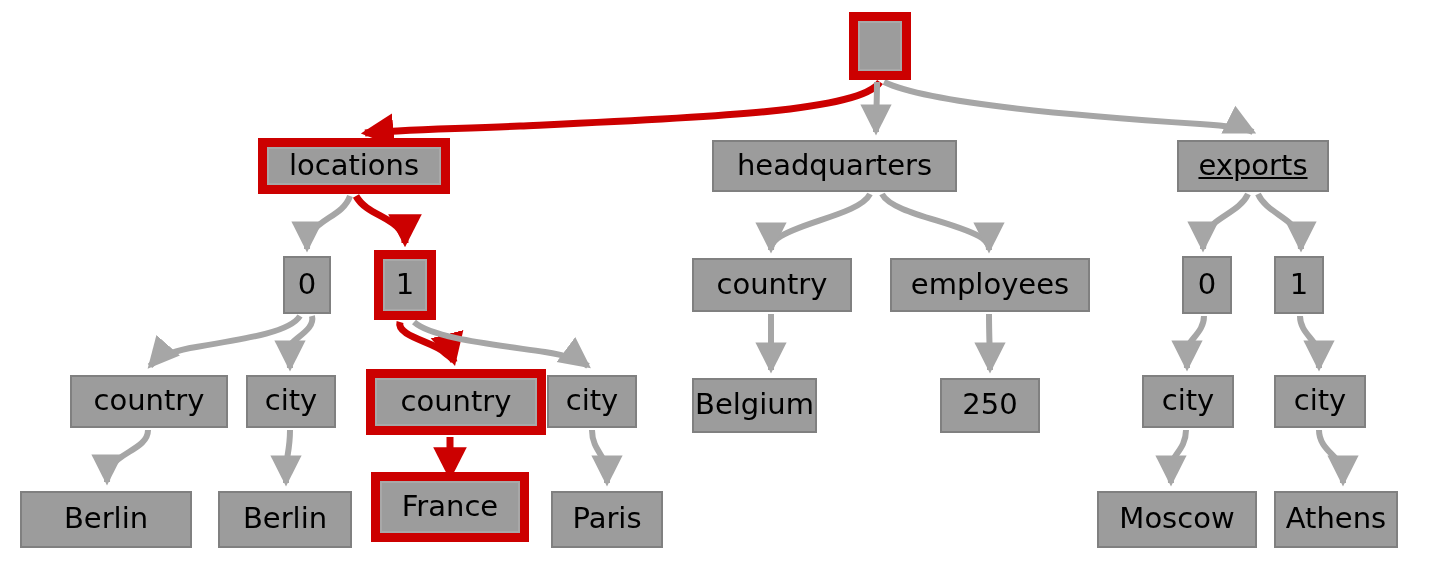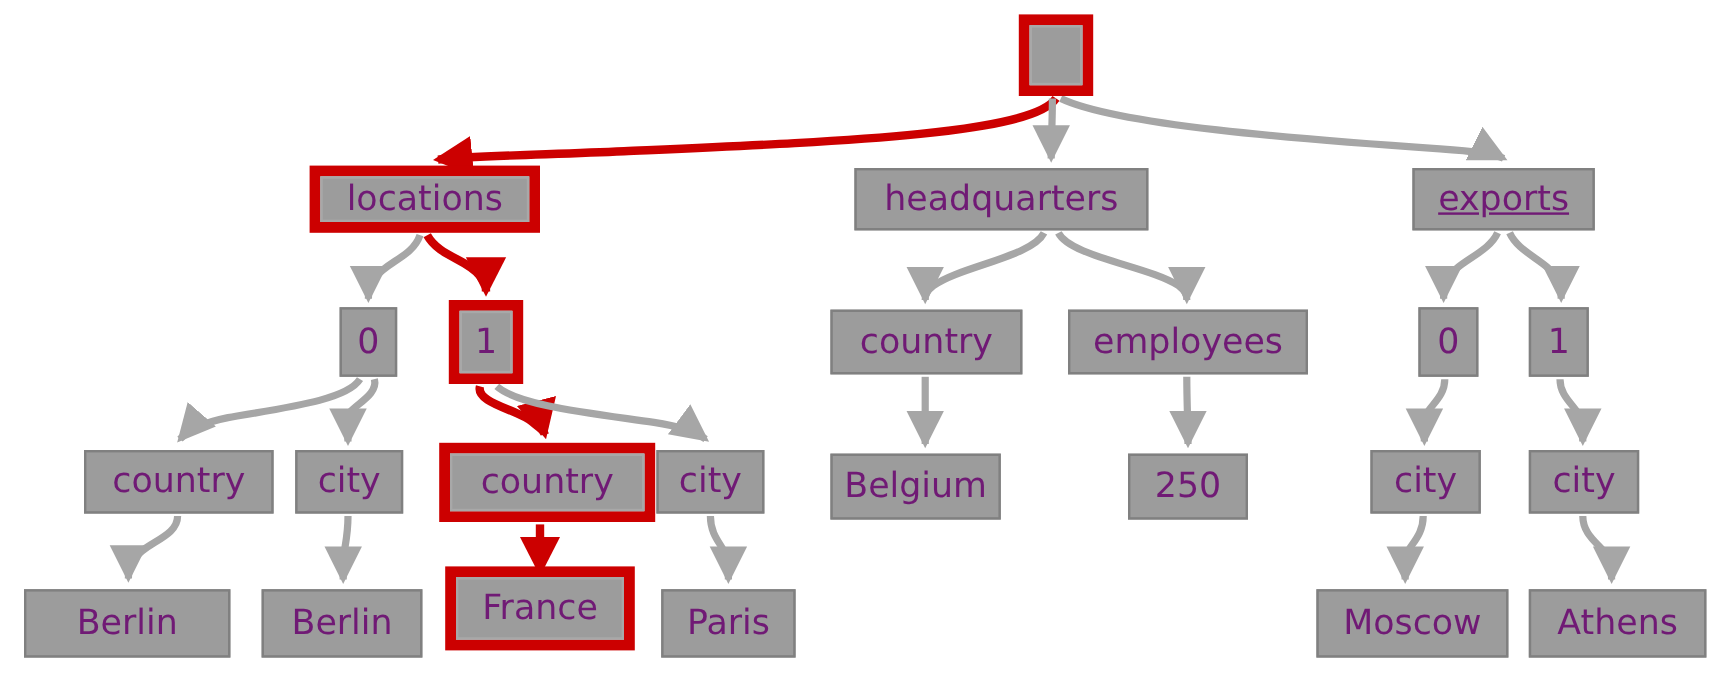--- a/index.html
+++ b/index.html
@@ -28,21 +28,21 @@
     pointer-events: none;
   }
   .node {
     position: absolute;
     box-sizing: border-box;
     display: flex;
     align-items: center;
     justify-content: center;
     background: #9c9c9c;
     border: 2px solid #808080;
-    color: #701a75;
+    color: #000000;
     font-size: 29px;
     line-height: 1;
     white-space: nowrap;
     letter-spacing: 0px;
   }
   .node.hl {
     border: 9px solid #cc0000;
     background: #cc0000;
   }
   .node.hl > .inner {
@@ -201,34 +201,34 @@
       <div class="node hl" style="left: 371px; top: 472px; width: 158px; height: 70px;">
         <div class="inner">
           <span class="lbl">France</span>
         </div>
       </div>
       <div class="node" style="left: 551px; top: 491px; width: 112px; height: 57px;">
         <div class="inner">
           <span class="lbl">Paris</span>
         </div>
       </div>
-      <div class="node" style="left: 692px; top: 378px; width: 142px; height: 55px;">
+      <div class="node" style="left: 692px; top: 378px; width: 125px; height: 55px;">
         <div class="inner">
           <span class="lbl">Belgium</span>
         </div>
       </div>
       <div class="node" style="left: 940px; top: 378px; width: 100px; height: 55px; text-align: right;">
         <div class="inner">
           <span class="lbl">250</span>
         </div>
       </div>
       <div class="node" style="left: 1097px; top: 491px; width: 160px; height: 57px;">
         <div class="inner">
           <span class="lbl">Moscow</span>
         </div>
       </div>
-      <div class="node" style="left: 1274px; top: 491px; width: 148px; height: 57px;">
+      <div class="node" style="left: 1274px; top: 491px; width: 124px; height: 57px;">
         <div class="inner">
           <span class="lbl">Athens</span>
         </div>
       </div>
     </div>
 </div>
 
 </body></html>

